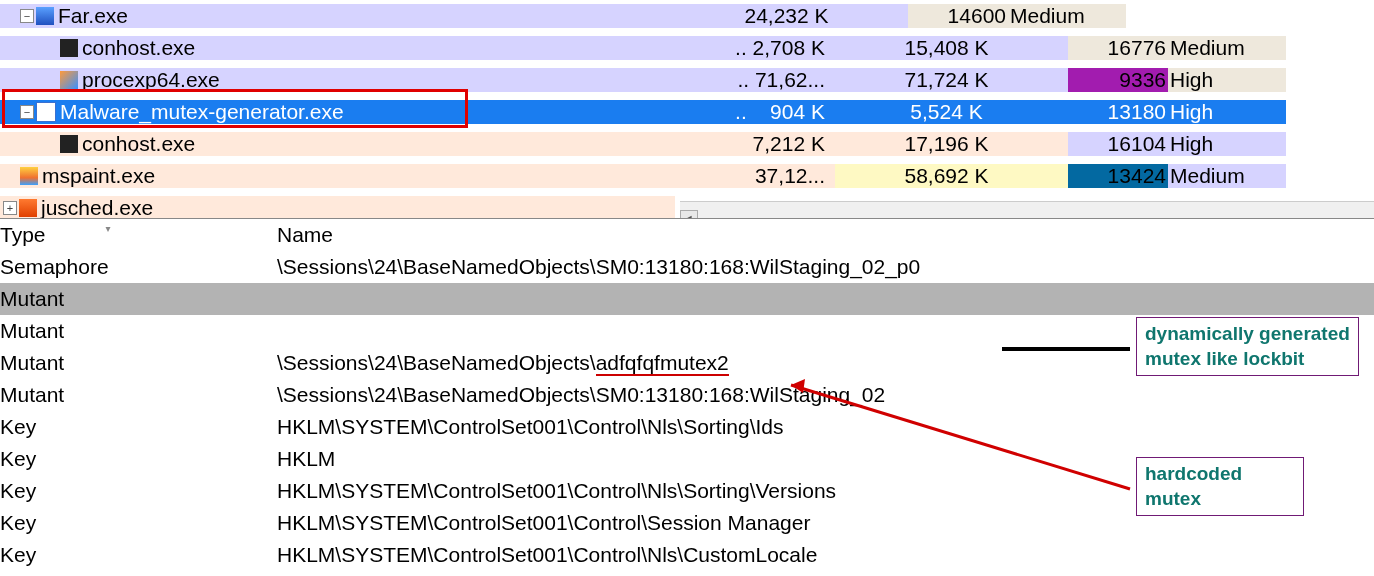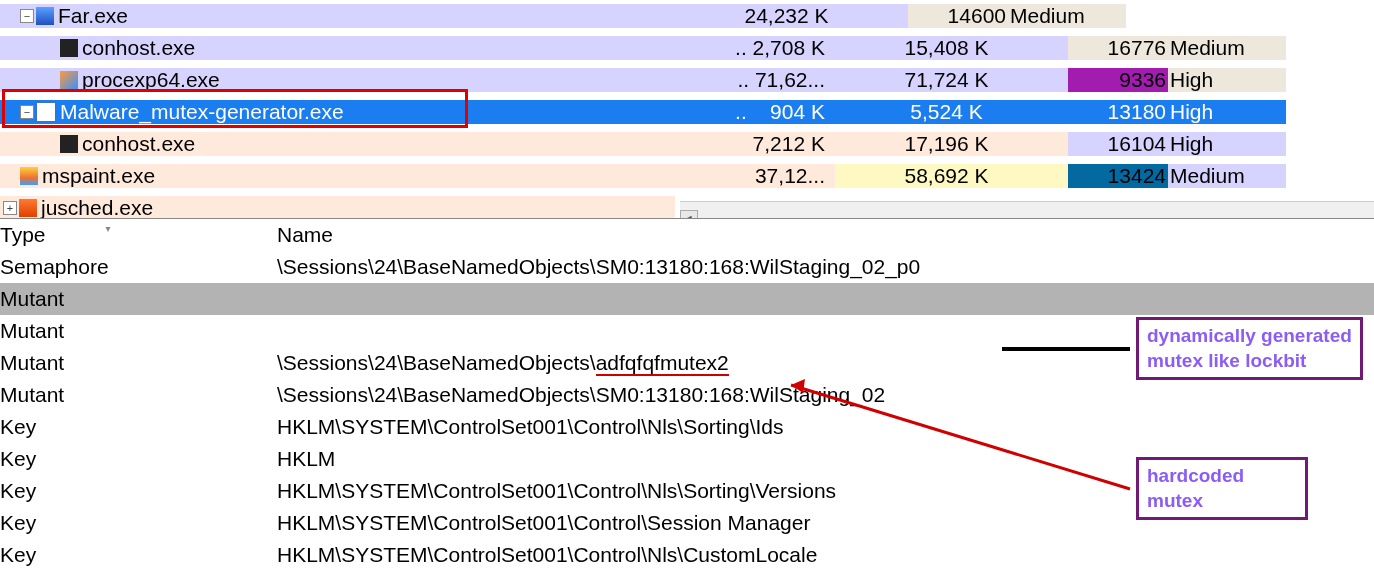--- a/index.html
+++ b/index.html
@@ -17,21 +17,21 @@
 .red-box{border:3px solid #e00000;position:absolute;pointer-events:none;box-sizing:border-box}
 .lower-pane{position:relative;width:100%;height:358px;background:#fff;overflow:hidden}
 .handle-hdr{display:flex;height:32px;align-items:center;background:#fff;border-bottom:0}
 .handle-hdr .col-type{width:275px;padding-left:0}
 .handle-hdr .col-name{flex:1;padding-left:2px}
 .handle-hdr .sort{font-size:10px;color:#888;vertical-align:top;margin-left:60px}
 .handle-row{display:flex;height:32px;align-items:center;white-space:nowrap}
 .handle-row .col-type{width:275px;padding-left:0}
 .handle-row .col-name{flex:1;padding-left:2px}
 .hl-gray{background:#b3b3b3}
-.annot{position:absolute;border:3px solid #701a75;color:#8b5cf6;font-weight:bold;font-size:19px;line-height:1.3;padding:4px 8px;background:#fff}
+.annot{position:absolute;border:1px solid #701a75;color:#0f766e;font-weight:bold;font-size:19px;line-height:1.3;padding:4px 8px;background:#fff}
 .annot-line{position:absolute;pointer-events:none}
 svg.annot-line{overflow:visible}
 .underline-red{border-bottom:2px solid #c00}
 </style>
 </head>
 <body>
 
 <div class="top-pane">
   <div id="proc-rows">
       <div class="proc-row">

